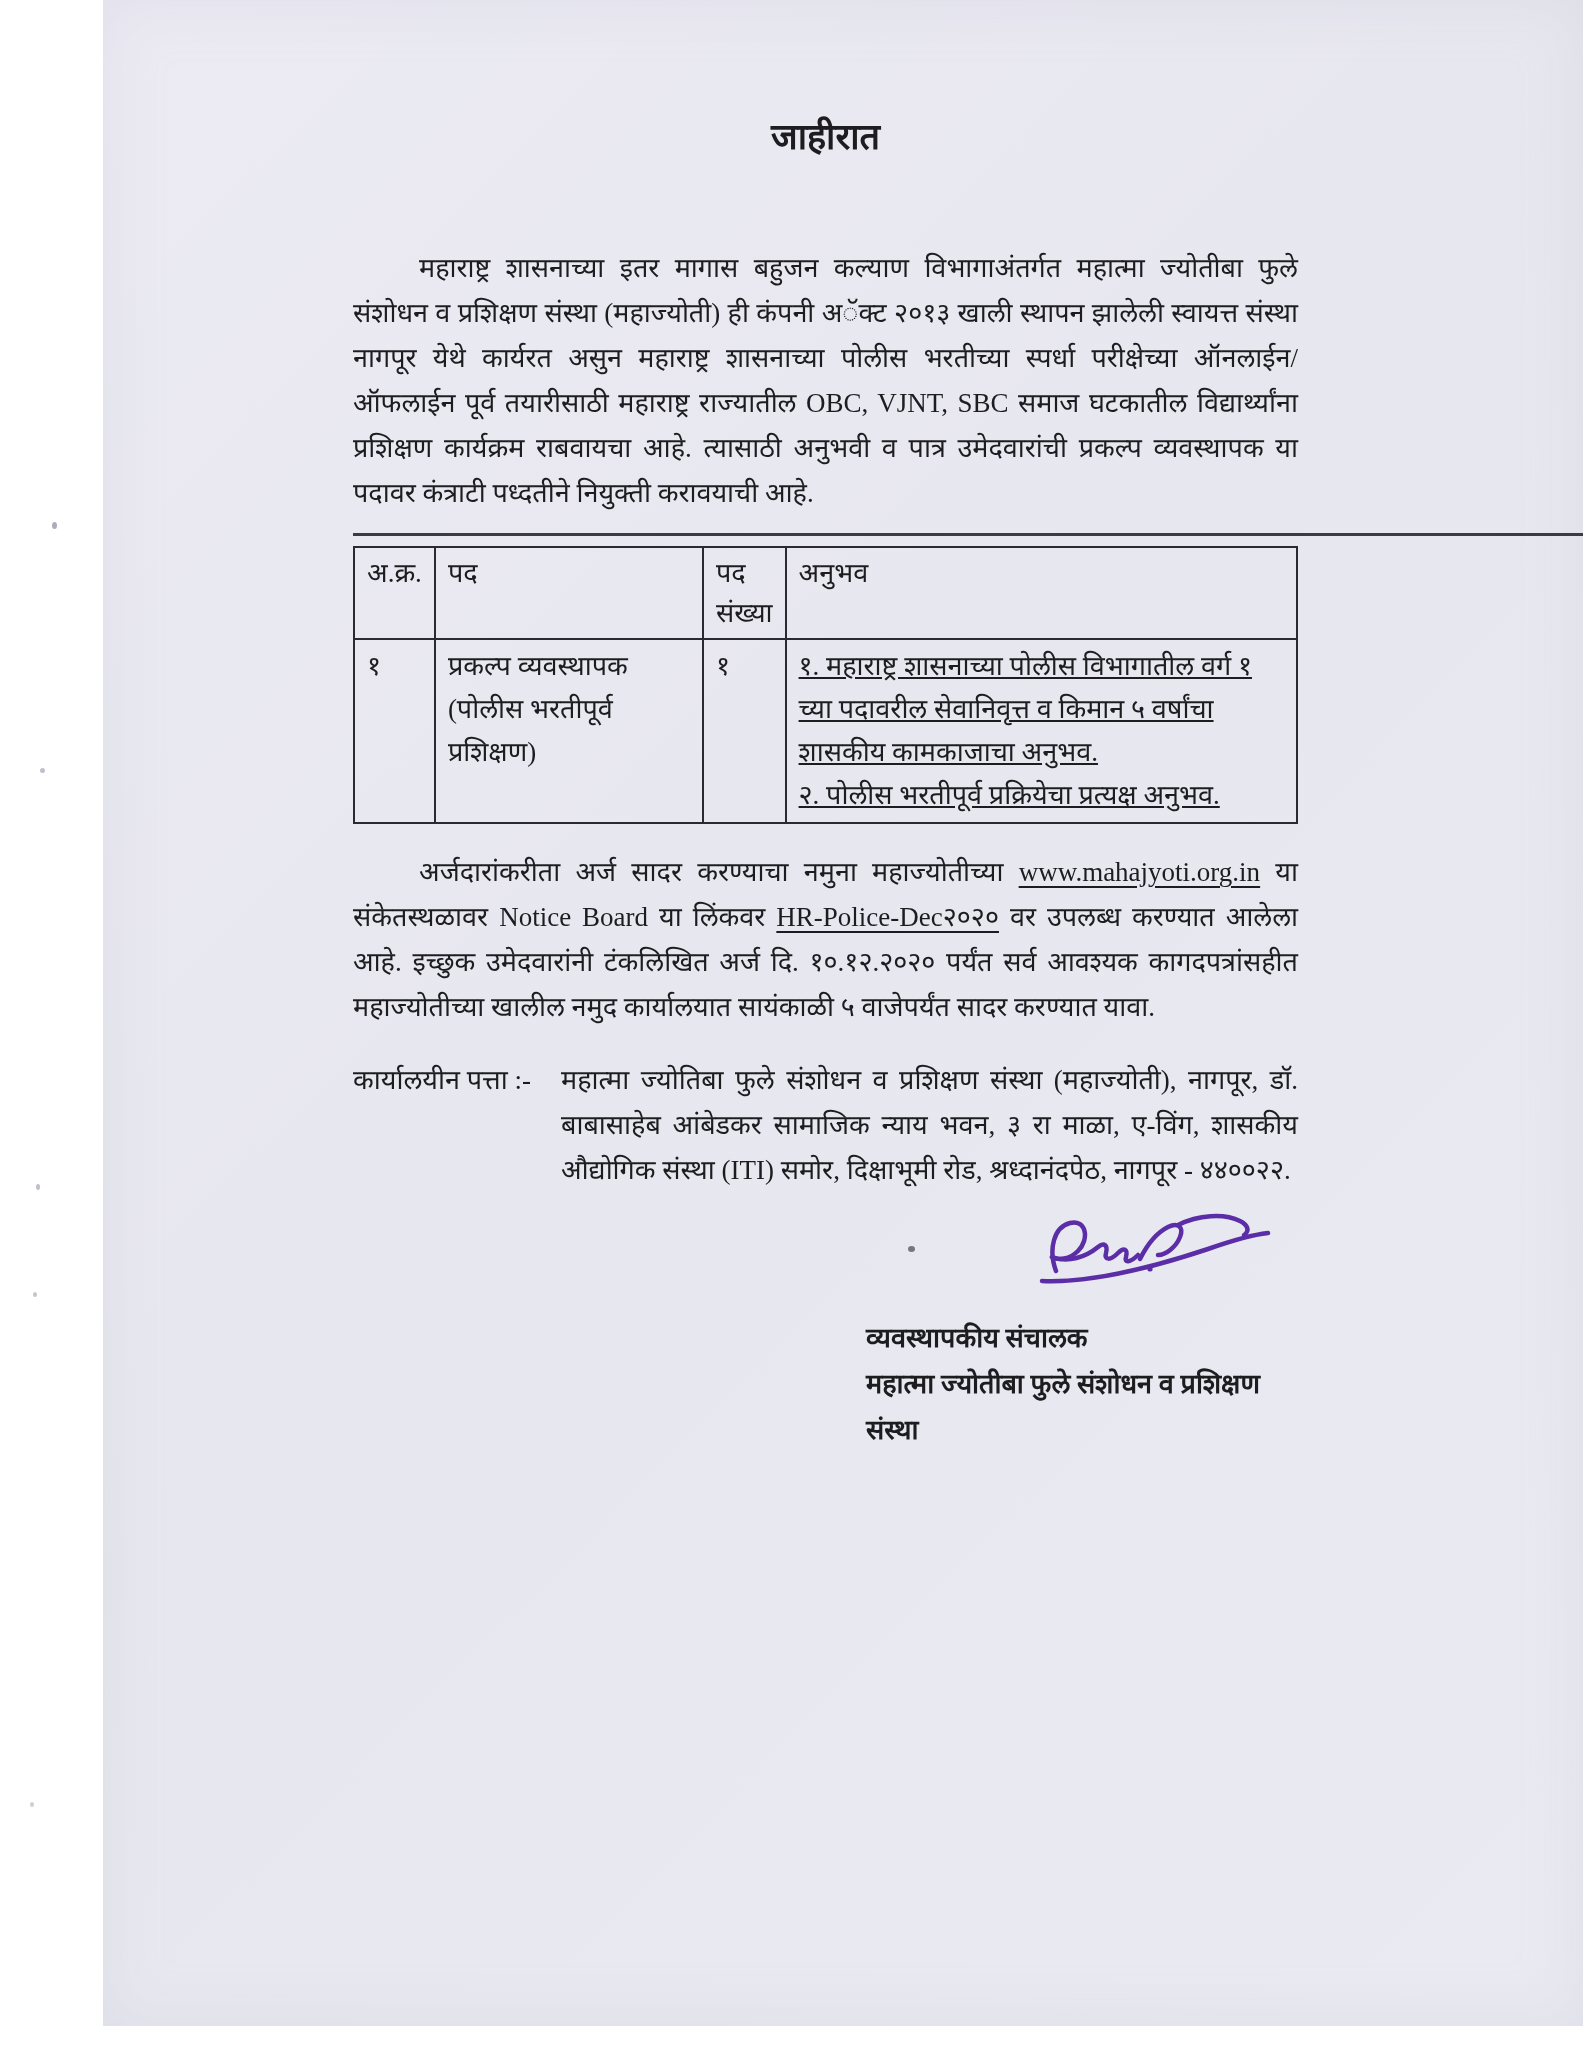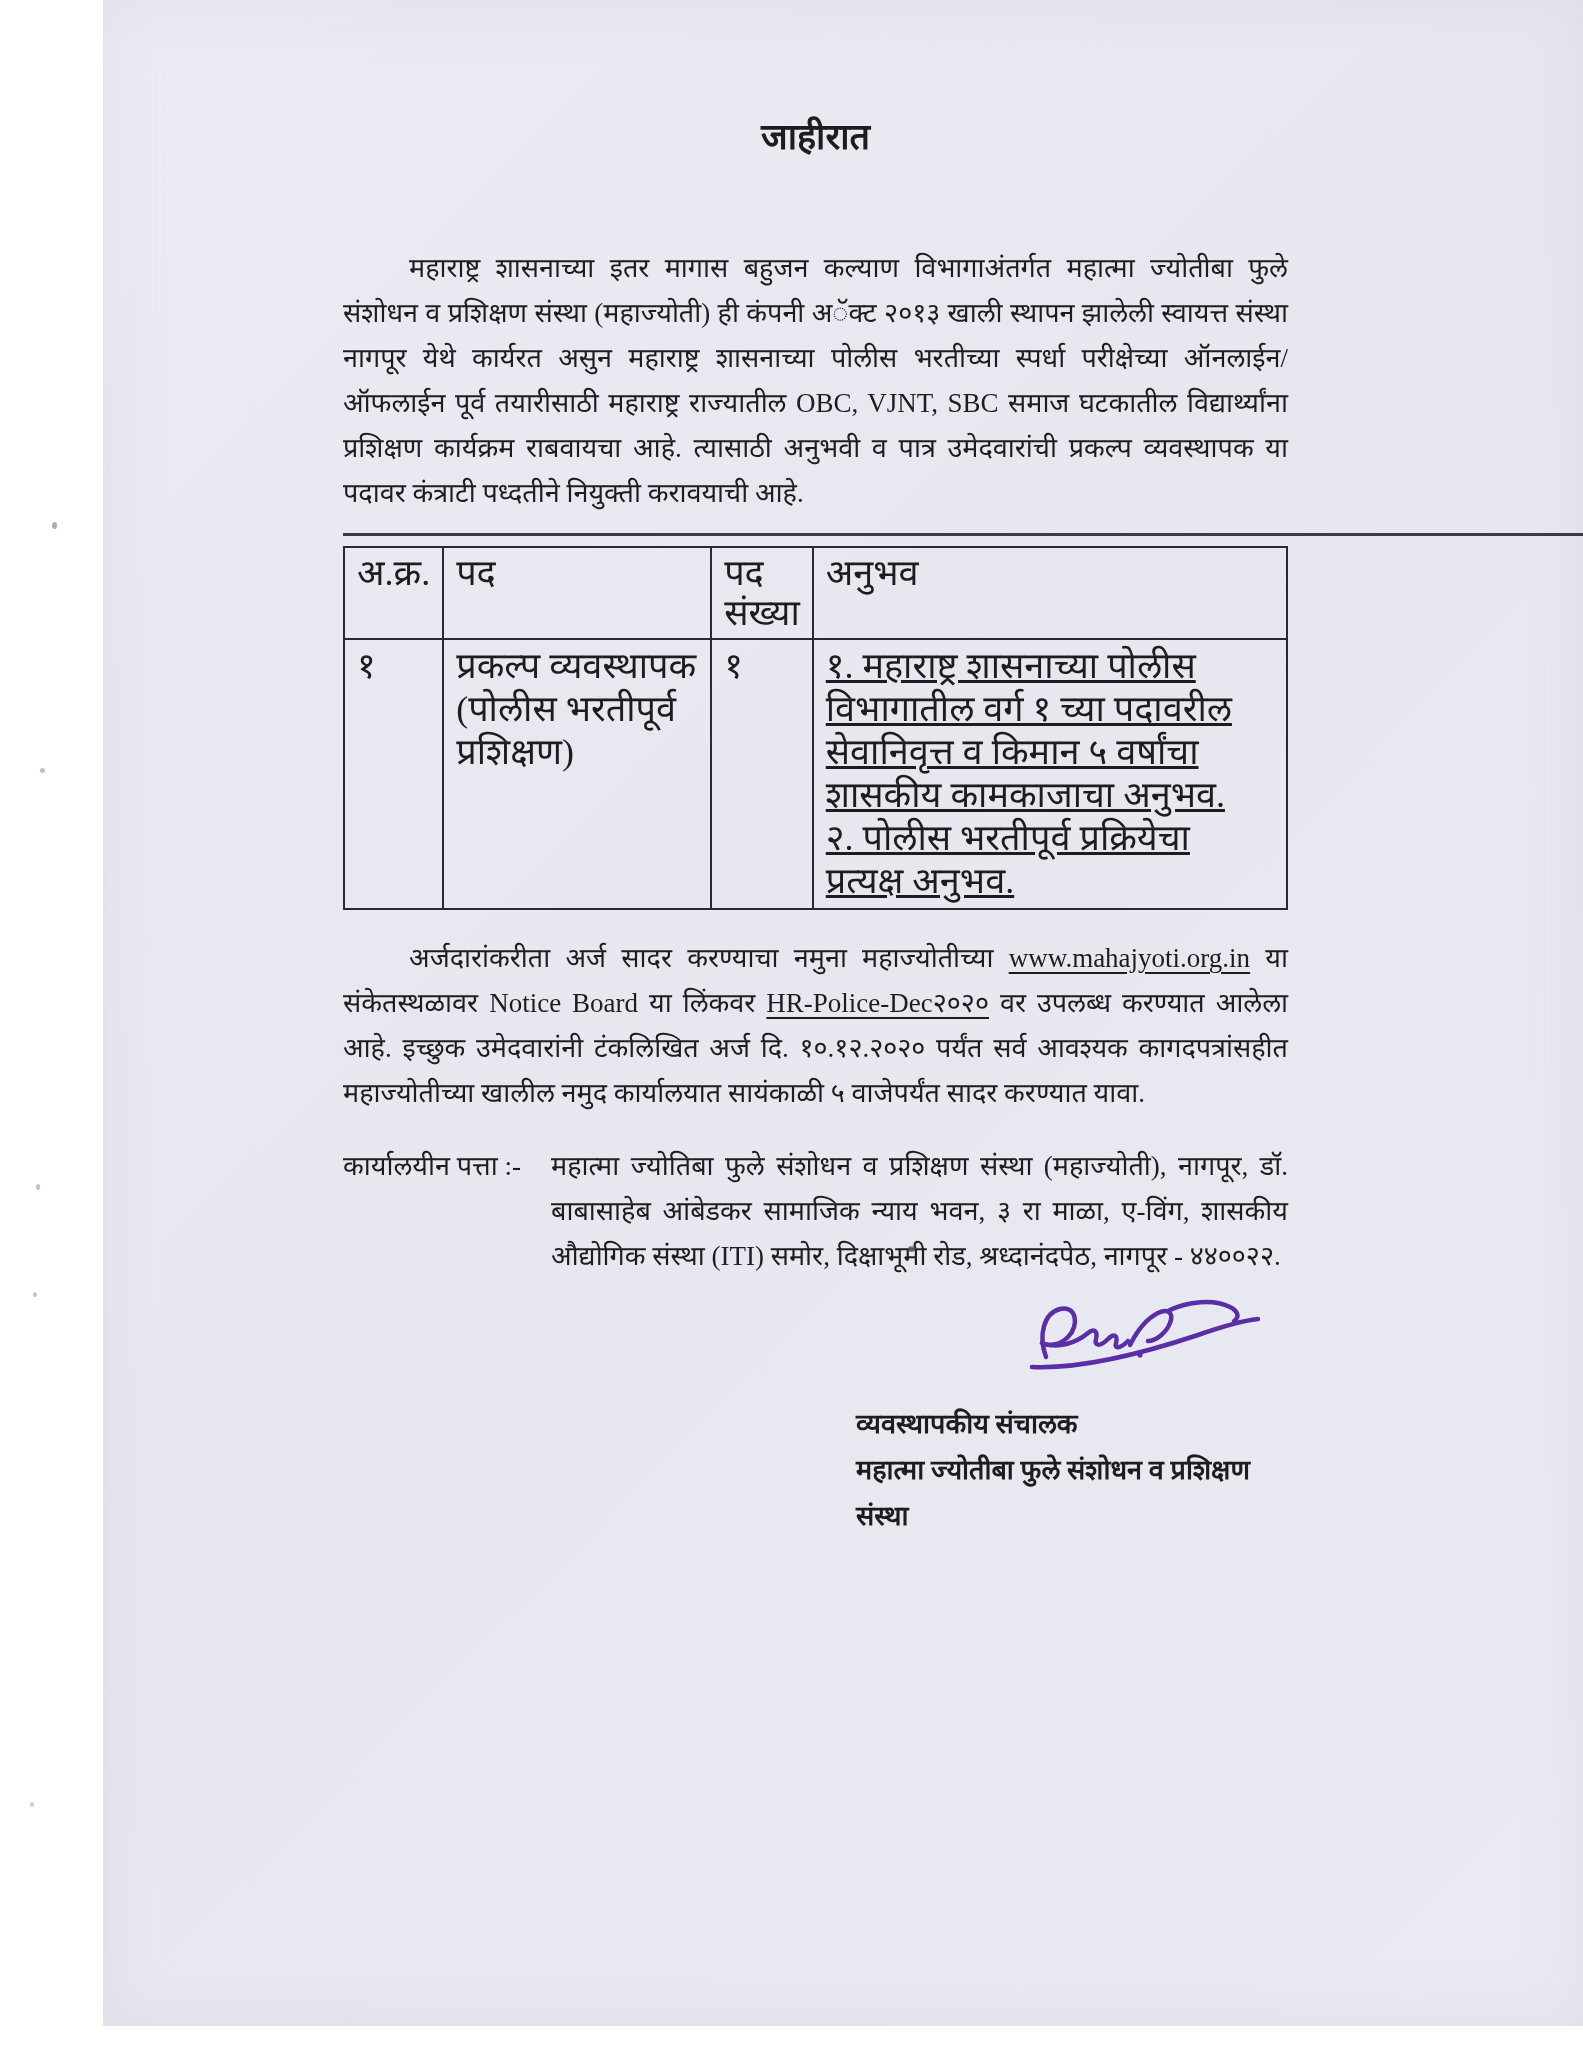--- a/index.html
+++ b/index.html
@@ -7,41 +7,41 @@
     width:1583px;height:2048px;position:relative;background:#ffffff;
     font-family:"Liberation Serif","DejaVu Serif",serif;
     overflow:hidden;
   }
   .paper{
     position:absolute;left:103px;top:0;width:1480px;height:2026px;
     background:linear-gradient(135deg,#ecebf4 0%,#e7e7ef 45%,#eaeaf2 100%);
     box-shadow:inset 0 0 60px rgba(190,190,210,0.25);
   }
   .content{
-    position:absolute;left:240px;top:0;width:945px;
+    position:absolute;left:250px;top:0;width:945px;
     color:#1d1d20;font-size:27px;line-height:45px;
   }
   .doc-title{
     padding-top:112px;text-align:center;font-weight:bold;font-size:36px;line-height:50px;
   }
   .para{
     text-align:justify;text-indent:66px;margin:0;
   }
   .para-first{margin-top:84px;}
   .doc-link{text-decoration:underline;text-underline-offset:5px;}
   .table-wrap{position:relative;margin-top:30px;}
   .table-top-rule{
     position:absolute;top:-13px;left:0px;width:1258px;height:3px;background:#3b3b42;
   }
   table.vacancy{
     border-collapse:collapse;width:945px;color:#1d1d20;
   }
   table.vacancy th,table.vacancy td{
     border:2px solid #2a2a30;vertical-align:top;text-align:left;
-    padding:5px 12px;font-size:36px;font-weight:normal;
+    padding:5px 12px;font-size:27px;font-weight:normal;
   }
   table.vacancy th{line-height:40px;}
   table.vacancy td{line-height:43px;}
   .col-sr{width:68px;}
   .col-post{width:268px;}
   .col-count{width:78px;}
   .exp-cell{text-align:justify;text-decoration:underline;}
   .para-app{margin-top:26px;}
   .address{display:flex;margin-top:28px;}
   .address-label{flex:0 0 192px;white-space:nowrap;font-family:Liberation Serif, serif;}

